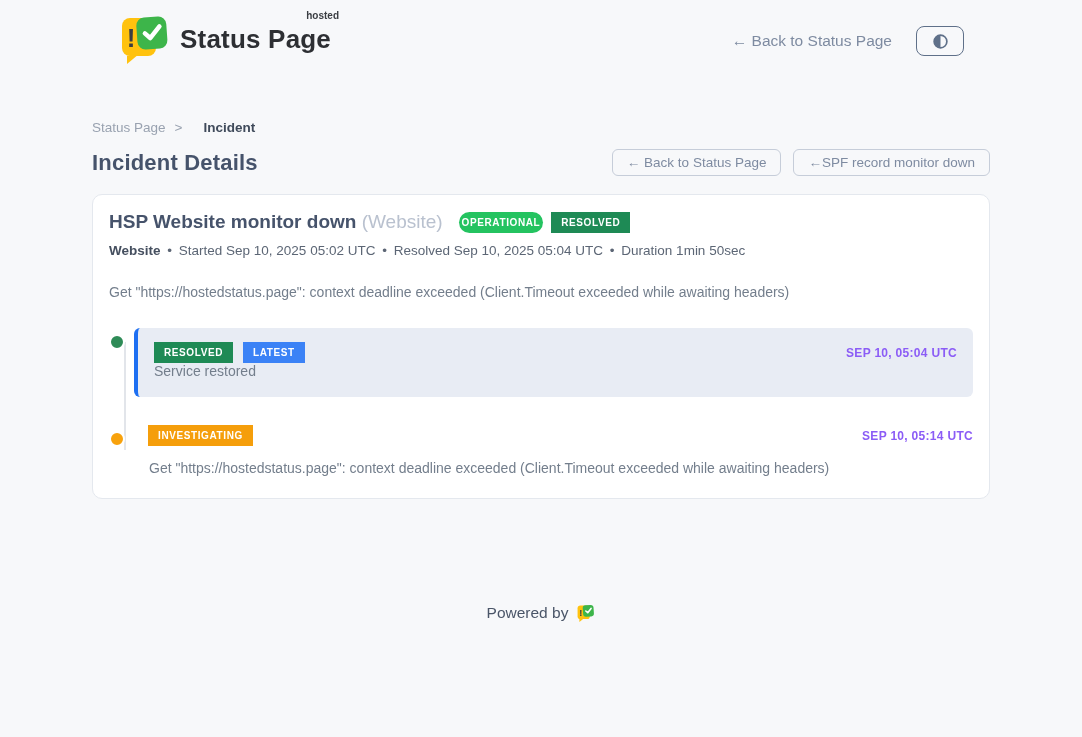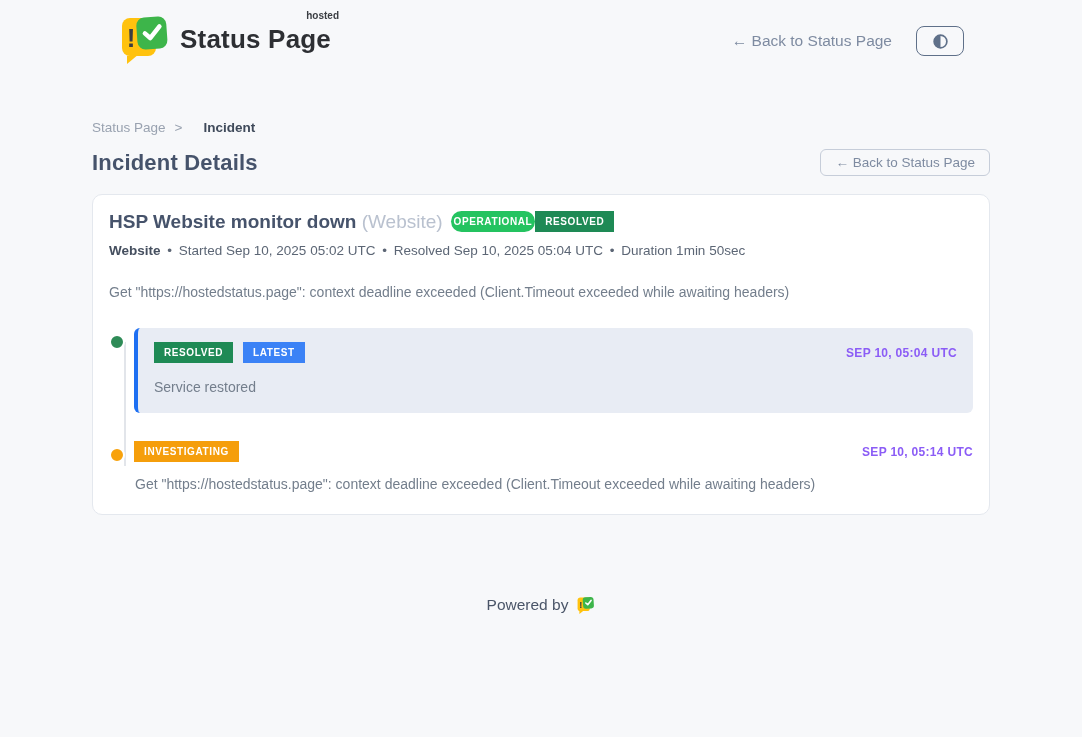--- a/index.html
+++ b/index.html
@@ -41,21 +41,21 @@
     font-family: "Liberation Sans", sans-serif;
     font-size: 13.5px; color: #7e8ba1; background: transparent;
     border: 1px solid #c6cdd9; border-radius: 6px; padding: 5px 14px; cursor: pointer;
   }
 
   
   .card {
     margin-top: 18px; background: #ffffff; border: 1px solid #e4e8ee;
     border-radius: 10px; padding: 16px 16px 22px 16px;
   }
-  .card-title-row { display: flex; align-items: flex-start; }
+  .card-title-row { display: flex; align-items: center; gap: 8px; }
   h2 { font-size: 19px; font-weight: 700; color: #46536b; margin-right: 8px; }
   h2 .component { color: #b9c1cf; font-weight: 400; }
   .badge {
     display: inline-block; color: #fff; font-weight: 700; font-size: 10px;
     letter-spacing: 0.6px; padding: 5px 10px; border-radius: 0; text-transform: uppercase;
   }
   .badge.pill { border-radius: 999px; padding: 5px 3px; }
 
   .meta { margin-top: 10px; font-size: 13.5px; color: #5c6675; }
   .meta strong { color: #454f5f; font-weight: 700; }
@@ -72,28 +72,28 @@
   .timeline-entry { position: relative; }
   .timeline-entry + .timeline-entry { margin-top: 28px; }
   .dot {
     position: absolute; left: -25px; top: 6px; width: 16px; height: 16px;
     border-radius: 50%; border: 2px solid #ffffff;
   }
   .entry-box.highlight {
     background: #e8ecf4; border-left: 4px solid #1d6ff2; border-radius: 6px;
     padding: 14px 16px 18px 16px;
   }
-  .entry-box.plain { padding: 0 0 0 0; }
+  .entry-box.plain { padding: 0 0 0 0; margin-left: 14px; }
   .entry-head { display: flex; align-items: center; gap: 10px; }
   .timestamp { margin-left: auto; font-size: 12px; font-weight: 700; color: #8b5cf6; letter-spacing: 0.3px; text-align: center; }
-  .entry-message { margin-top: 16px; font-size: 14px; color: #737e8c; }
+  .entry-message { font-size: 14px; color: #737e8c; }
   .entry-box.plain .entry-message { margin-top: 14px; padding-left: 1px; }
 
   
-  footer { margin-top: 81px; text-align: right; }
+  footer { margin-top: 105px; text-align: right; }
   .powered {
     display: flex; justify-content: center; align-items: center; gap: 8px;
     font-size: 15.5px; color: #4a5568;
   }
 </style>
 </head>
 <body>
 
 <header>
   <div class="logo">
@@ -131,20 +131,21 @@
   <nav class="breadcrumb">
     <a>Status Page</a>
     <span class="sep">&gt;</span>
     <span class="current">Incident</span>
   </nav>
 
   <div class="title-row">
     <h1>Incident Details</h1>
     <div class="nav-buttons">
       <button>← Back to Status Page</button>
+      <button>←SPF record monitor down</button>
     </div>
   </div>
 
   <section class="card">
     <div class="card-title-row">
       <h2><span>HSP Website monitor down</span> <span class="component">(Website)</span></h2>
       <span class="badge pill" style="background: rgb(36, 195, 96);">OPERATIONAL</span>
       <span class="badge" style="background: rgb(30, 138, 85);">RESOLVED</span>
     </div>
 

